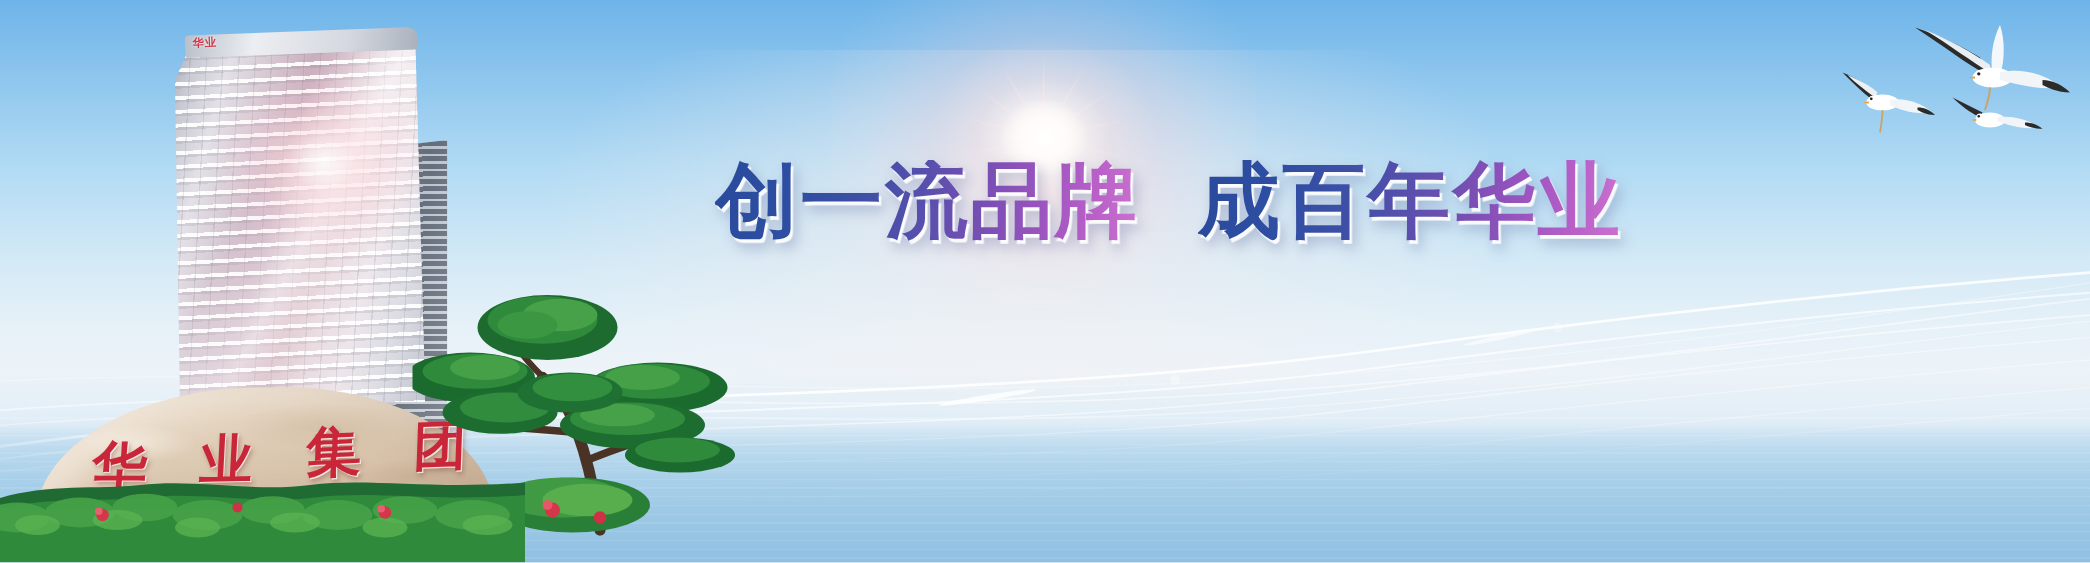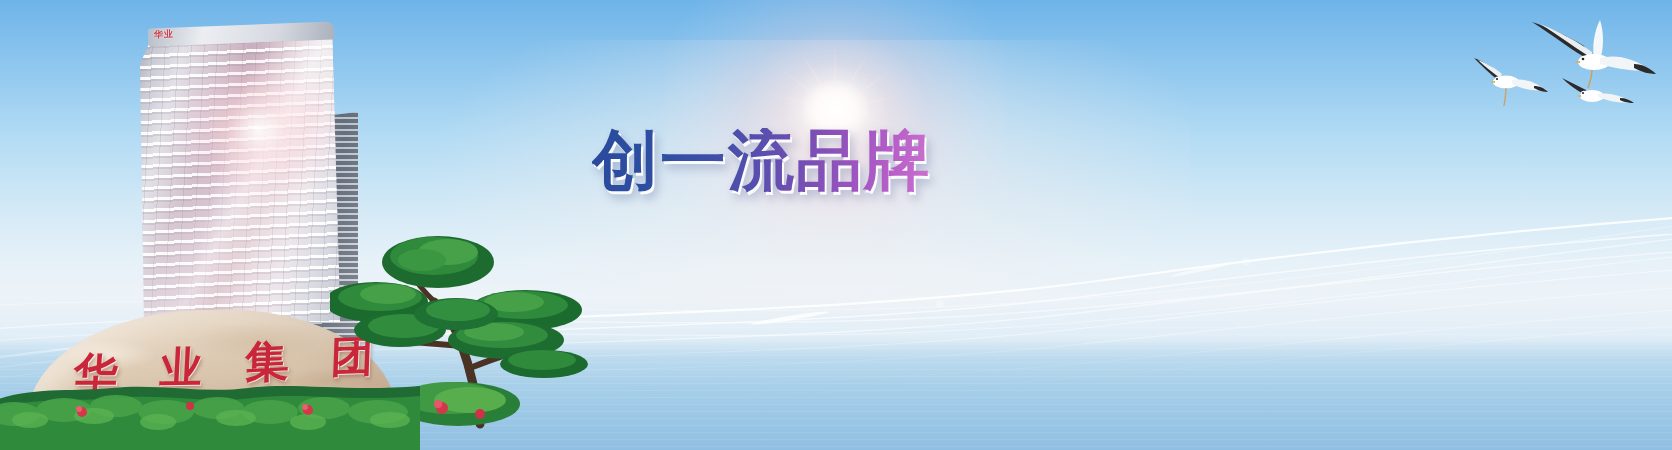--- a/index.html
+++ b/index.html
@@ -229,21 +229,21 @@
   
   .bonsai { position:absolute; left:330px; top:218px; width:260px; height:212px; }
   .bonsai svg { display:block; width:100%; height:100%; }
 
   
   .gulls { position:absolute; left:1378px; top:2px; width:294px; height:128px; }
   .gulls svg { display:block; width:100%; height:100%; }
 
   
   .slogan {
-    position:absolute; left:592px; top:128px;
+    position:absolute; left:572px; top:128px;
     display:flex; align-items:baseline;
     font-family:"DejaVu Sans", sans-serif;
     font-size:66px; font-weight:bold;
     letter-spacing:2px;
     white-space:nowrap;
     line-height:1;
   }
   .slogan .ln {
     background-image:linear-gradient(95deg,
       #2a4a9c 0%,
@@ -454,15 +454,16 @@
         <circle cx="206" cy="92" r="3.2" fill="#ffffff"></circle>
         <circle cx="205" cy="91" r="1" fill="#222222"></circle>
         <path d="M203,93 L199,94 L203,95 Z" fill="#e8a33a"></path>
       </g>
     </svg>
   </div>
 
   <div class="slogan">
     <span class="ln">创一流品牌</span>
     <span class="gap"></span>
+    <span class="ln">成百年华业</span>
   </div>
 
 </div>
 
 </body></html>

